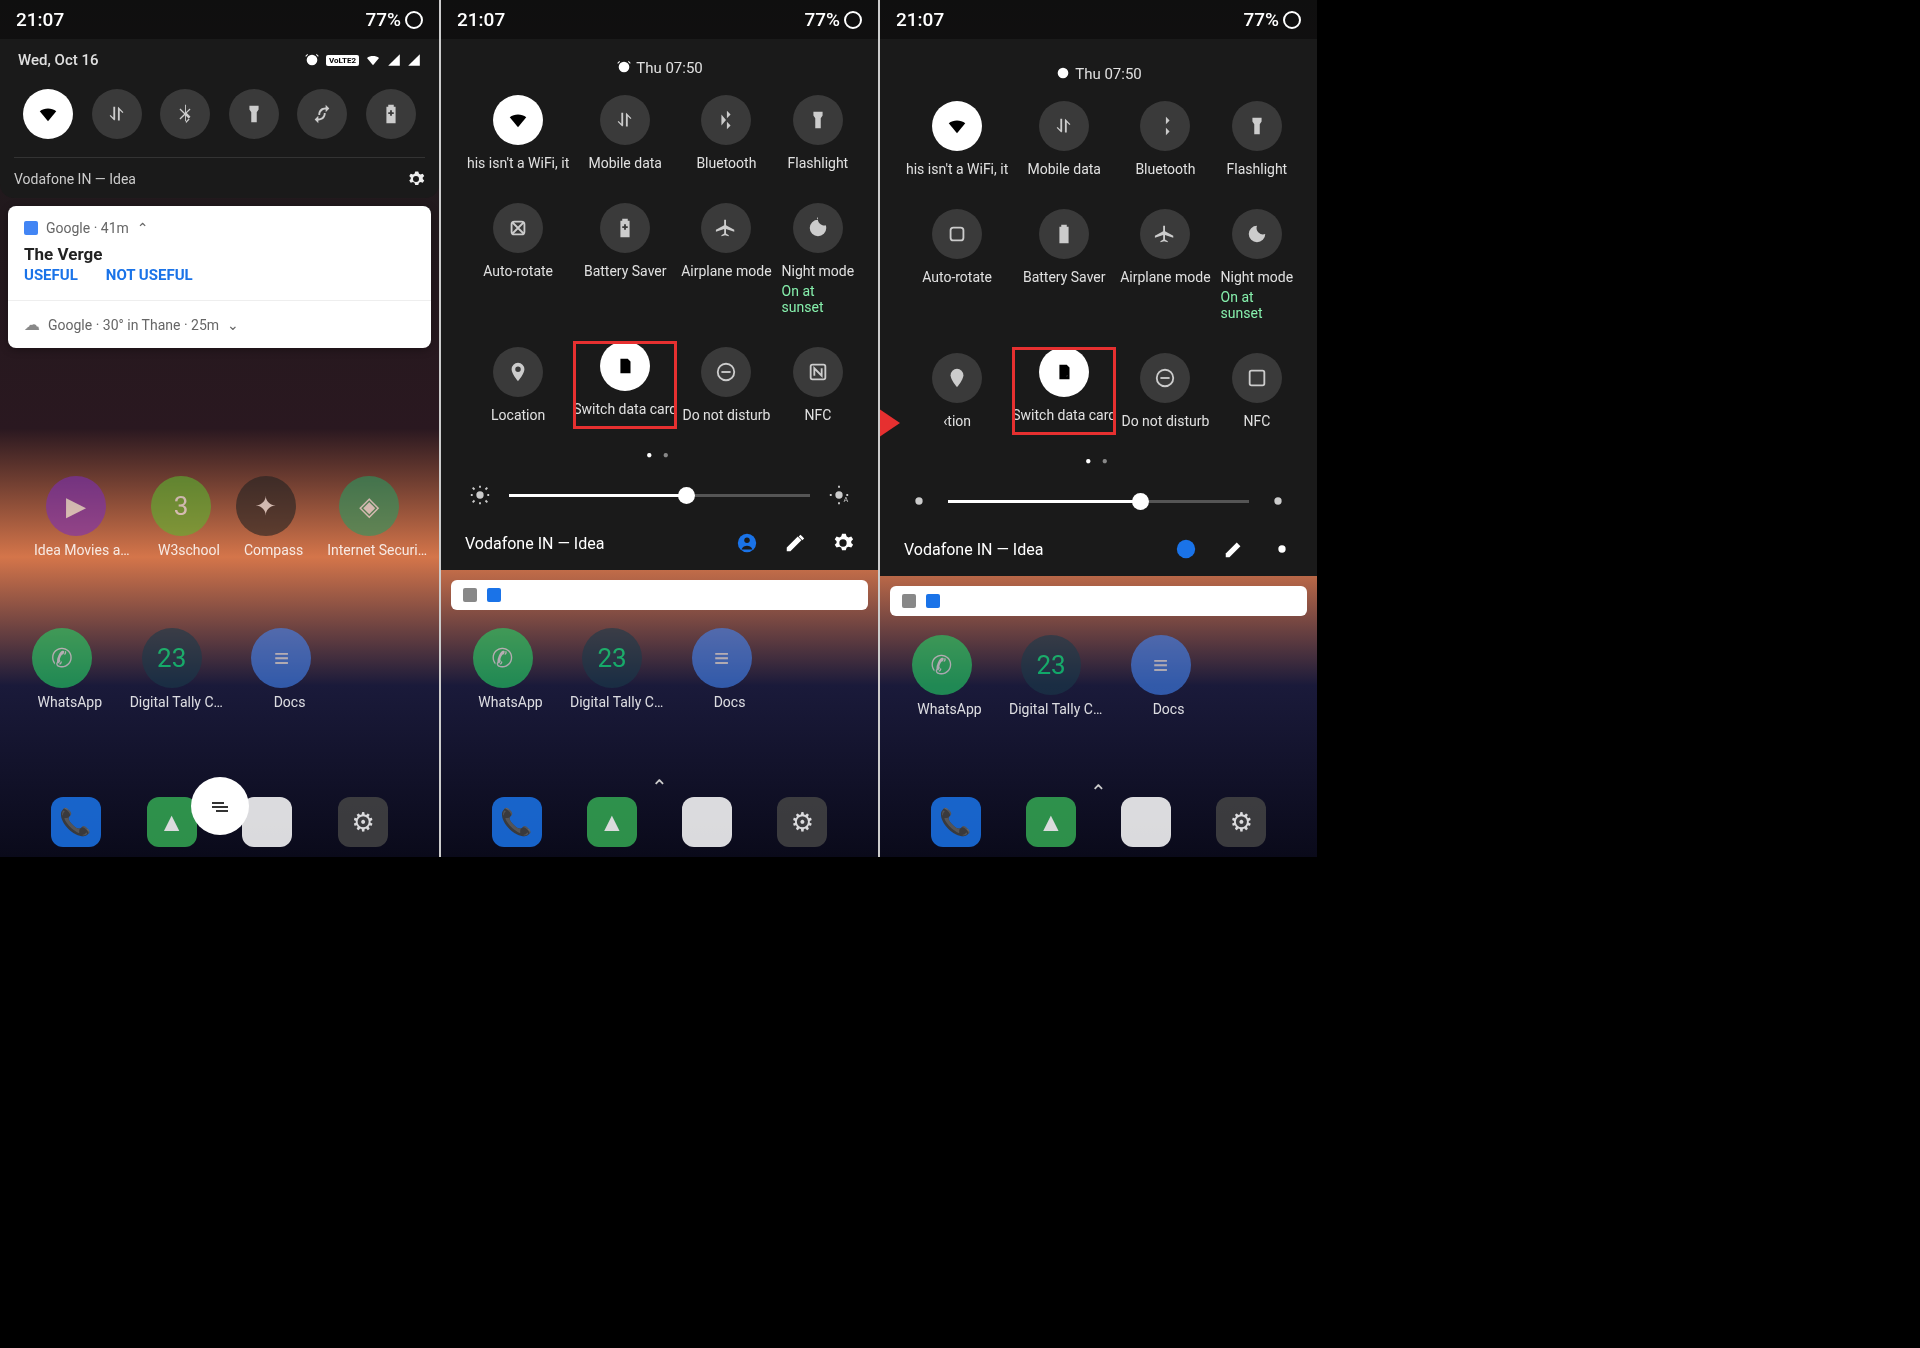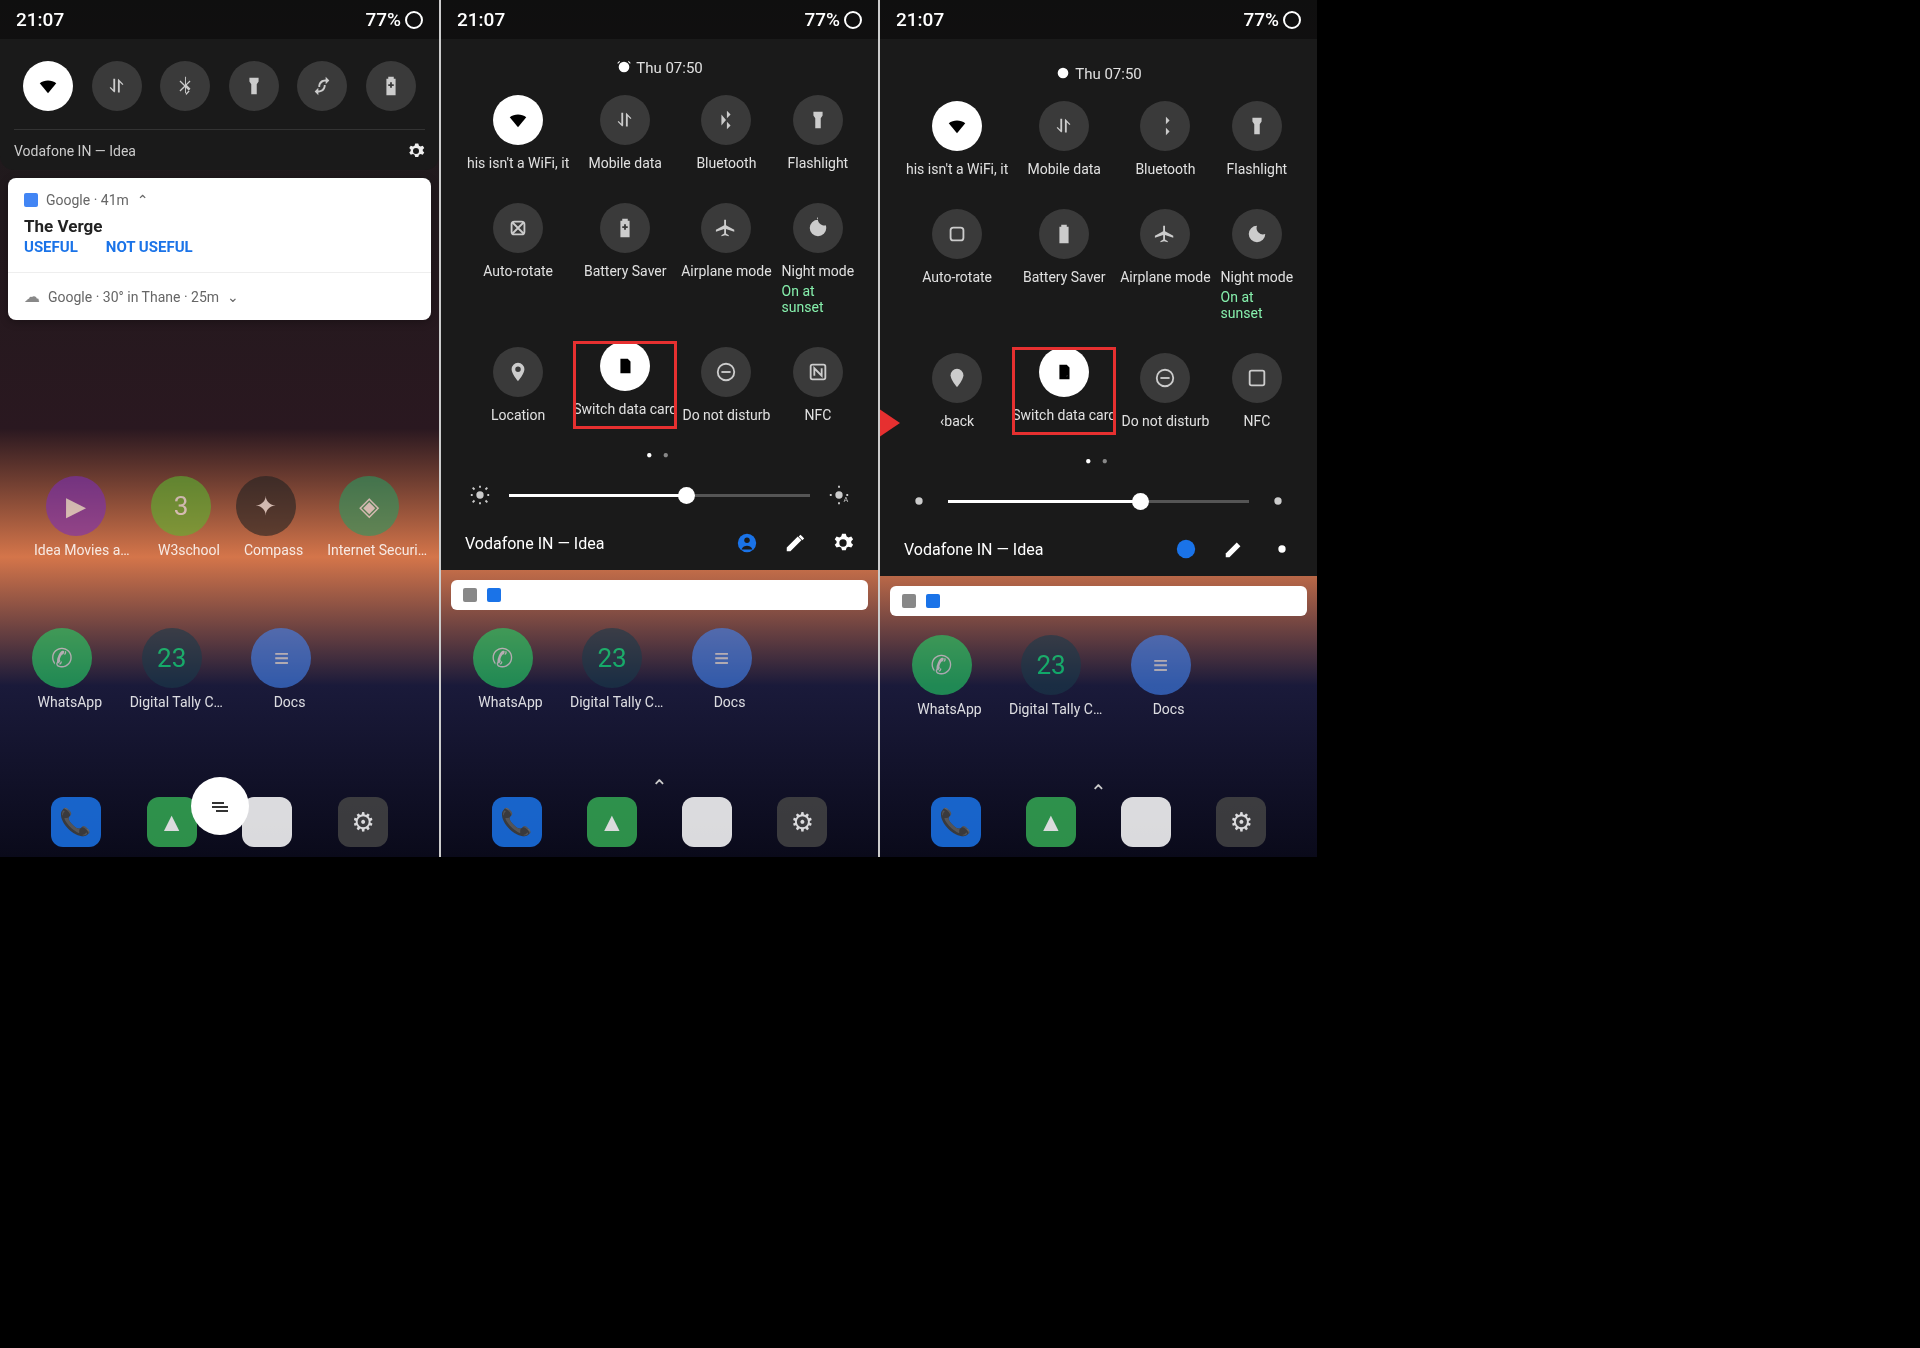--- a/index.html
+++ b/index.html
@@ -82,20 +82,38 @@
 
 <div class="phone">
   <div class="statusbar">
     <span>21:07</span>
     <span class="right">
         <span>77%</span>
         <span class="circle-o"></span>
       </span>
   </div>
   <div class="shade-sm">
+    <div class="shade-row1">
+      <span class="date">Wed, Oct 16</span>
+      <span class="indicators">
+        <svg width="16" height="16" viewBox="0 0 24 24" fill="#fff">
+            <path d="M12 4a8 8 0 100 16 8 8 0 000-16zm1 8V7h-2v6h5v-2h-3zM5 3L2 6l1 1 3-3-1-1zm14 0l-1 1 3 3 1-1-3-3z"></path>
+          </svg>
+        <span class="volte">VoLTE2</span>
+        <svg width="16" height="16" viewBox="0 0 24 24" fill="#fff">
+            <path d="M12 20l9-11c-5-4-13-4-18 0l9 11z"></path>
+          </svg>
+        <svg width="14" height="14" viewBox="0 0 24 24" fill="#fff">
+            <path d="M2 22h20V2L2 22z"></path>
+          </svg>
+        <svg width="14" height="14" viewBox="0 0 24 24" fill="#fff">
+            <path d="M2 22h20V2L2 22z"></path>
+          </svg>
+      </span>
+    </div>
     <div class="qs-row">
       <div class="qs-icon active">
           <svg viewBox="0 0 24 24">
             <path d="M12 20l9-11c-5-4-13-4-18 0l9 11z"></path>
           </svg>
         </div>
       <div class="qs-icon">
           <svg viewBox="0 0 24 24">
             <path d="M8 4v12l-3-3-1 1 5 5 1-1V4H8zm6 0l-1 1v14h2V8l3 3 1-1-5-5z"></path>
           </svg>
@@ -454,21 +472,21 @@
           </div>
           <div class="qs-label">Night mode</div>
           <div class="qs-sublabel">On at sunset</div>
         </div>
       <div class="qs-item">
           <div class="qs-icon">
             <svg viewBox="0 0 24 24">
               <path d="M12 2a7 7 0 00-7 7c0 5 7 13 7 13s7-8 7-13a7 7 0 00-7-7z"></path>
             </svg>
           </div>
-          <div class="qs-label">‹back</div>
+          <div class="qs-label">‹tion</div>
         </div>
       <div class="qs-item highlight">
           <div class="qs-icon active">
             <svg viewBox="0 0 24 24">
               <path d="M7 4h8l3 3v13H7V4zm4 12h3v2h-3v-2zm5-1h1v4h-1v-4zm-1 1v1l1-1h-1z"></path>
             </svg>
           </div>
           <div class="qs-label">Switch data card</div>
         </div>
       <div class="qs-item">

